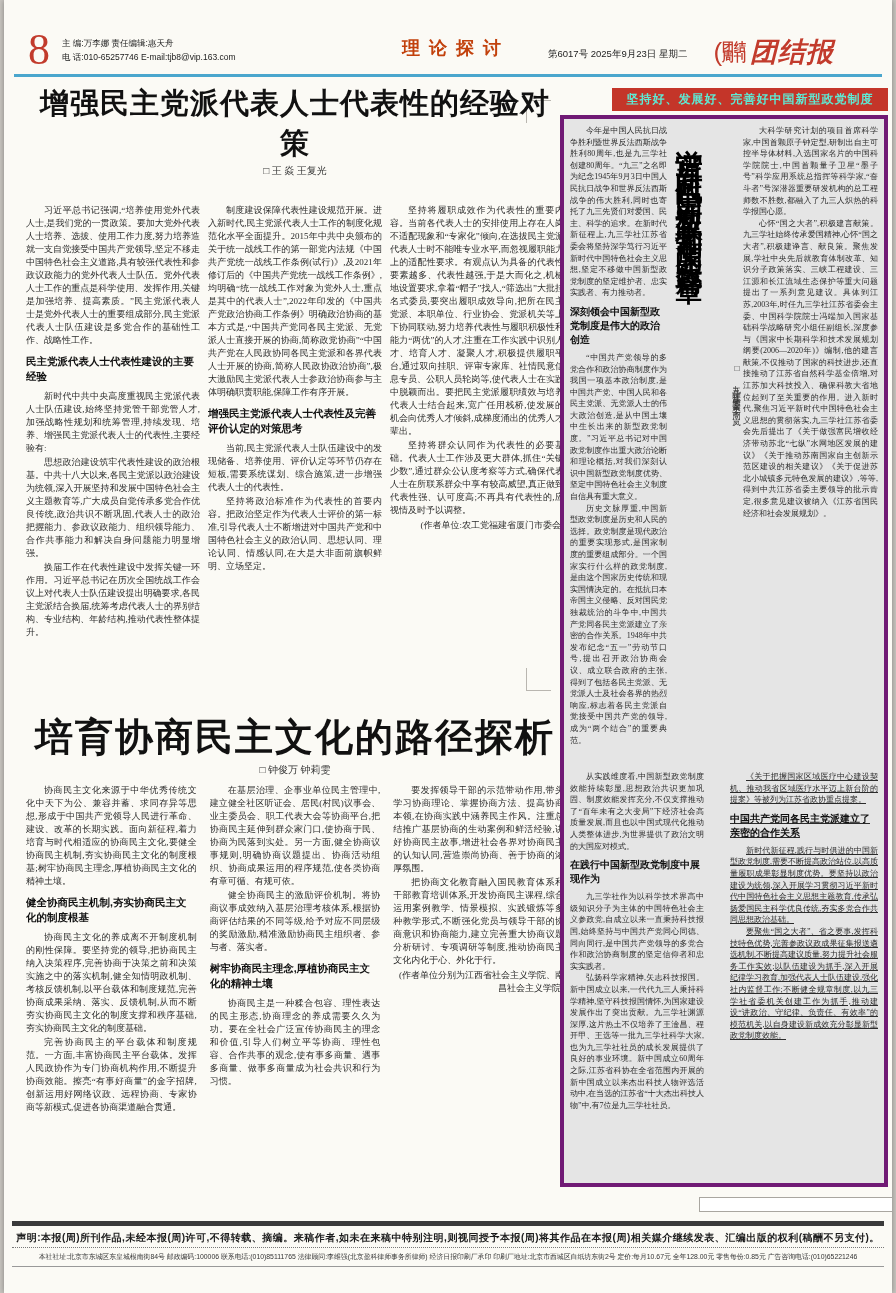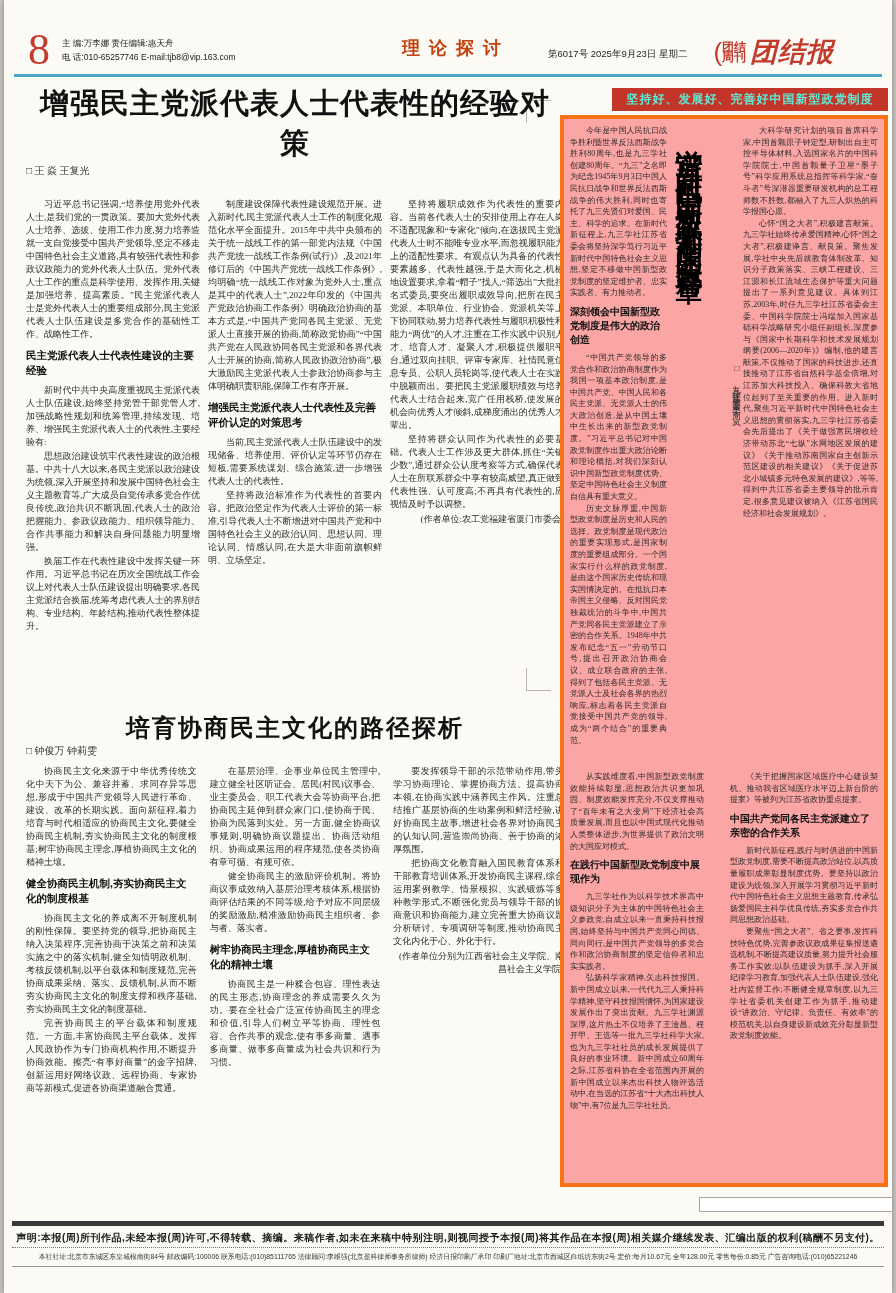--- a/index.html
+++ b/index.html
@@ -23,58 +23,58 @@
   .masthead{display:flex;align-items:center;margin-left:26px;padding-top:4px;color:#c23b2c;}
   .badge{display:flex;align-items:center;}
   .badge .paren{font-size:26px;font-weight:200;line-height:26px;}
   .badge .stack{display:flex;flex-direction:column;font-size:12px;font-weight:bold;line-height:10px;}
   .masthead-name{font-family:"Liberation Serif","DejaVu Serif",serif;font-style:italic;font-weight:bold;font-size:27px;margin-left:4px;letter-spacing:1px;}
   .bluerule{position:absolute;left:10px;top:74px;width:868px;height:3px;background:#4aa6cd;}
   
   .art{position:absolute;}
   .art h1{margin:0;text-align:center;font-family:"Liberation Serif","DejaVu Serif",serif;
           font-weight:bold;color:#111;}
-  .byline{font-size:10px;color:#333;font-family:"Liberation Serif","DejaVu Serif",serif;}
+  .byline{text-align:center;font-size:10px;color:#333;font-family:"Liberation Serif","DejaVu Serif",serif;}
   .cols{display:flex;gap:13px;overflow:hidden;}
   .col{flex:1;overflow:hidden;font-family:"Liberation Serif","DejaVu Serif",serif;
        font-size:9px;line-height:13px;color:#2b2b2b;text-align:justify;}
   .col p{margin:0 0 1px 0;text-indent:2em;}
   .col p.attr{text-align:right;text-indent:0;margin-top:2px;}
   .subhead{font-family:"Liberation Sans","DejaVu Sans",sans-serif;font-weight:bold;
            font-size:10.5px;line-height:15px;color:#111;margin:7px 0 6px 0;text-align:left;}
   
   .artA{left:22px;top:84px;width:538px;}
   .artA h1{font-size:29px;letter-spacing:1px;}
-  .artA .cols{height:528px;margin-top:20px;gap:8px;}
+  .artA .cols{height:528px;margin-top:26px;gap:8px;}
   .artB{left:22px;top:712px;width:538px;}
-  .artB h1{font-size:24px;letter-spacing:2px;}
+  .artB h1{font-size:38px;letter-spacing:2px;}
   .artB .cols{height:428px;margin-top:7px;}
   
   .banner{position:absolute;left:560px;top:88px;width:276px;height:23px;background:#c43529;
           color:#5eead4;font-weight:bold;font-size:12px;display:flex;align-items:center;justify-content:center;
           letter-spacing:1px;margin-left:48px;}
   .redbox{position:absolute;left:556px;top:115px;width:328px;height:1072px;
-          border:4px solid #f97316;background:#fca5a5;box-sizing:border-box;overflow:hidden;padding-left:12px;}
+          border:4px solid #701a75;background:#e5e5e5;box-sizing:border-box;overflow:hidden;padding-left:12px;}
   .box-inner{position:absolute;inset:6px;overflow:hidden;}
   .box-row1{display:flex;height:642px;overflow:hidden;}
   .box-row2{display:flex;height:408px;gap:26px;overflow:hidden;margin-top:4px;}
   .bcol{overflow:hidden;font-family:"Liberation Serif","DejaVu Serif",serif;
         font-size:8px;line-height:11.6px;color:#2b2b2b;text-align:justify;}
   .bcol p{margin:0;text-indent:2em;}
   .bcol .subhead{font-size:10px;line-height:14px;margin:6px 0 5px 0;}
   .bcolA{width:97px;}
   .bstrip{width:76px;position:relative;flex:none;}
   .v-title{position:absolute;left:2px;top:2px;height:636px;writing-mode:vertical-rl;
            font-family:"Liberation Serif","DejaVu Serif",serif;font-weight:bold;color:#000;
            font-size:27px;letter-spacing:7.5px;line-height:40px;}
   .v-author{position:absolute;right:0;top:238px;writing-mode:vertical-rl;
             font-size:8.5px;color:#333;letter-spacing:2px;font-family:"Liberation Serif","DejaVu Serif",serif;}
   .bcolB{flex:1;}
   .bcolC{width:134px;flex:none;}
-  .bcolD{flex:1;}
+  .bcolD{flex:1;text-decoration:underline;}
   
   .corner{position:absolute;width:24px;height:22px;}
   .corner.tl{left:522px;top:100px;border-top:1px solid #b9b6b0;border-left:1px solid #b9b6b0;}
   .corner.bl{left:522px;top:668px;border-bottom:1px solid #b9b6b0;border-left:1px solid #b9b6b0;}
   
   .slipbox{position:absolute;left:695px;top:1197px;width:192px;height:13px;border:1px solid #a9a6a0;background:#fff;}
   .thickrule{position:absolute;left:8px;top:1221px;width:872px;height:5px;background:#3a3a3a;}
   .notice{position:absolute;left:8px;top:1231px;width:872px;font-size:10px;font-weight:bold;color:#1c1c1c;
           text-align:center;letter-spacing:.5px;white-space:nowrap;overflow:hidden;}
   .thinrule1{position:absolute;left:8px;top:1247px;width:872px;height:0;border-top:1px dotted #777;}

